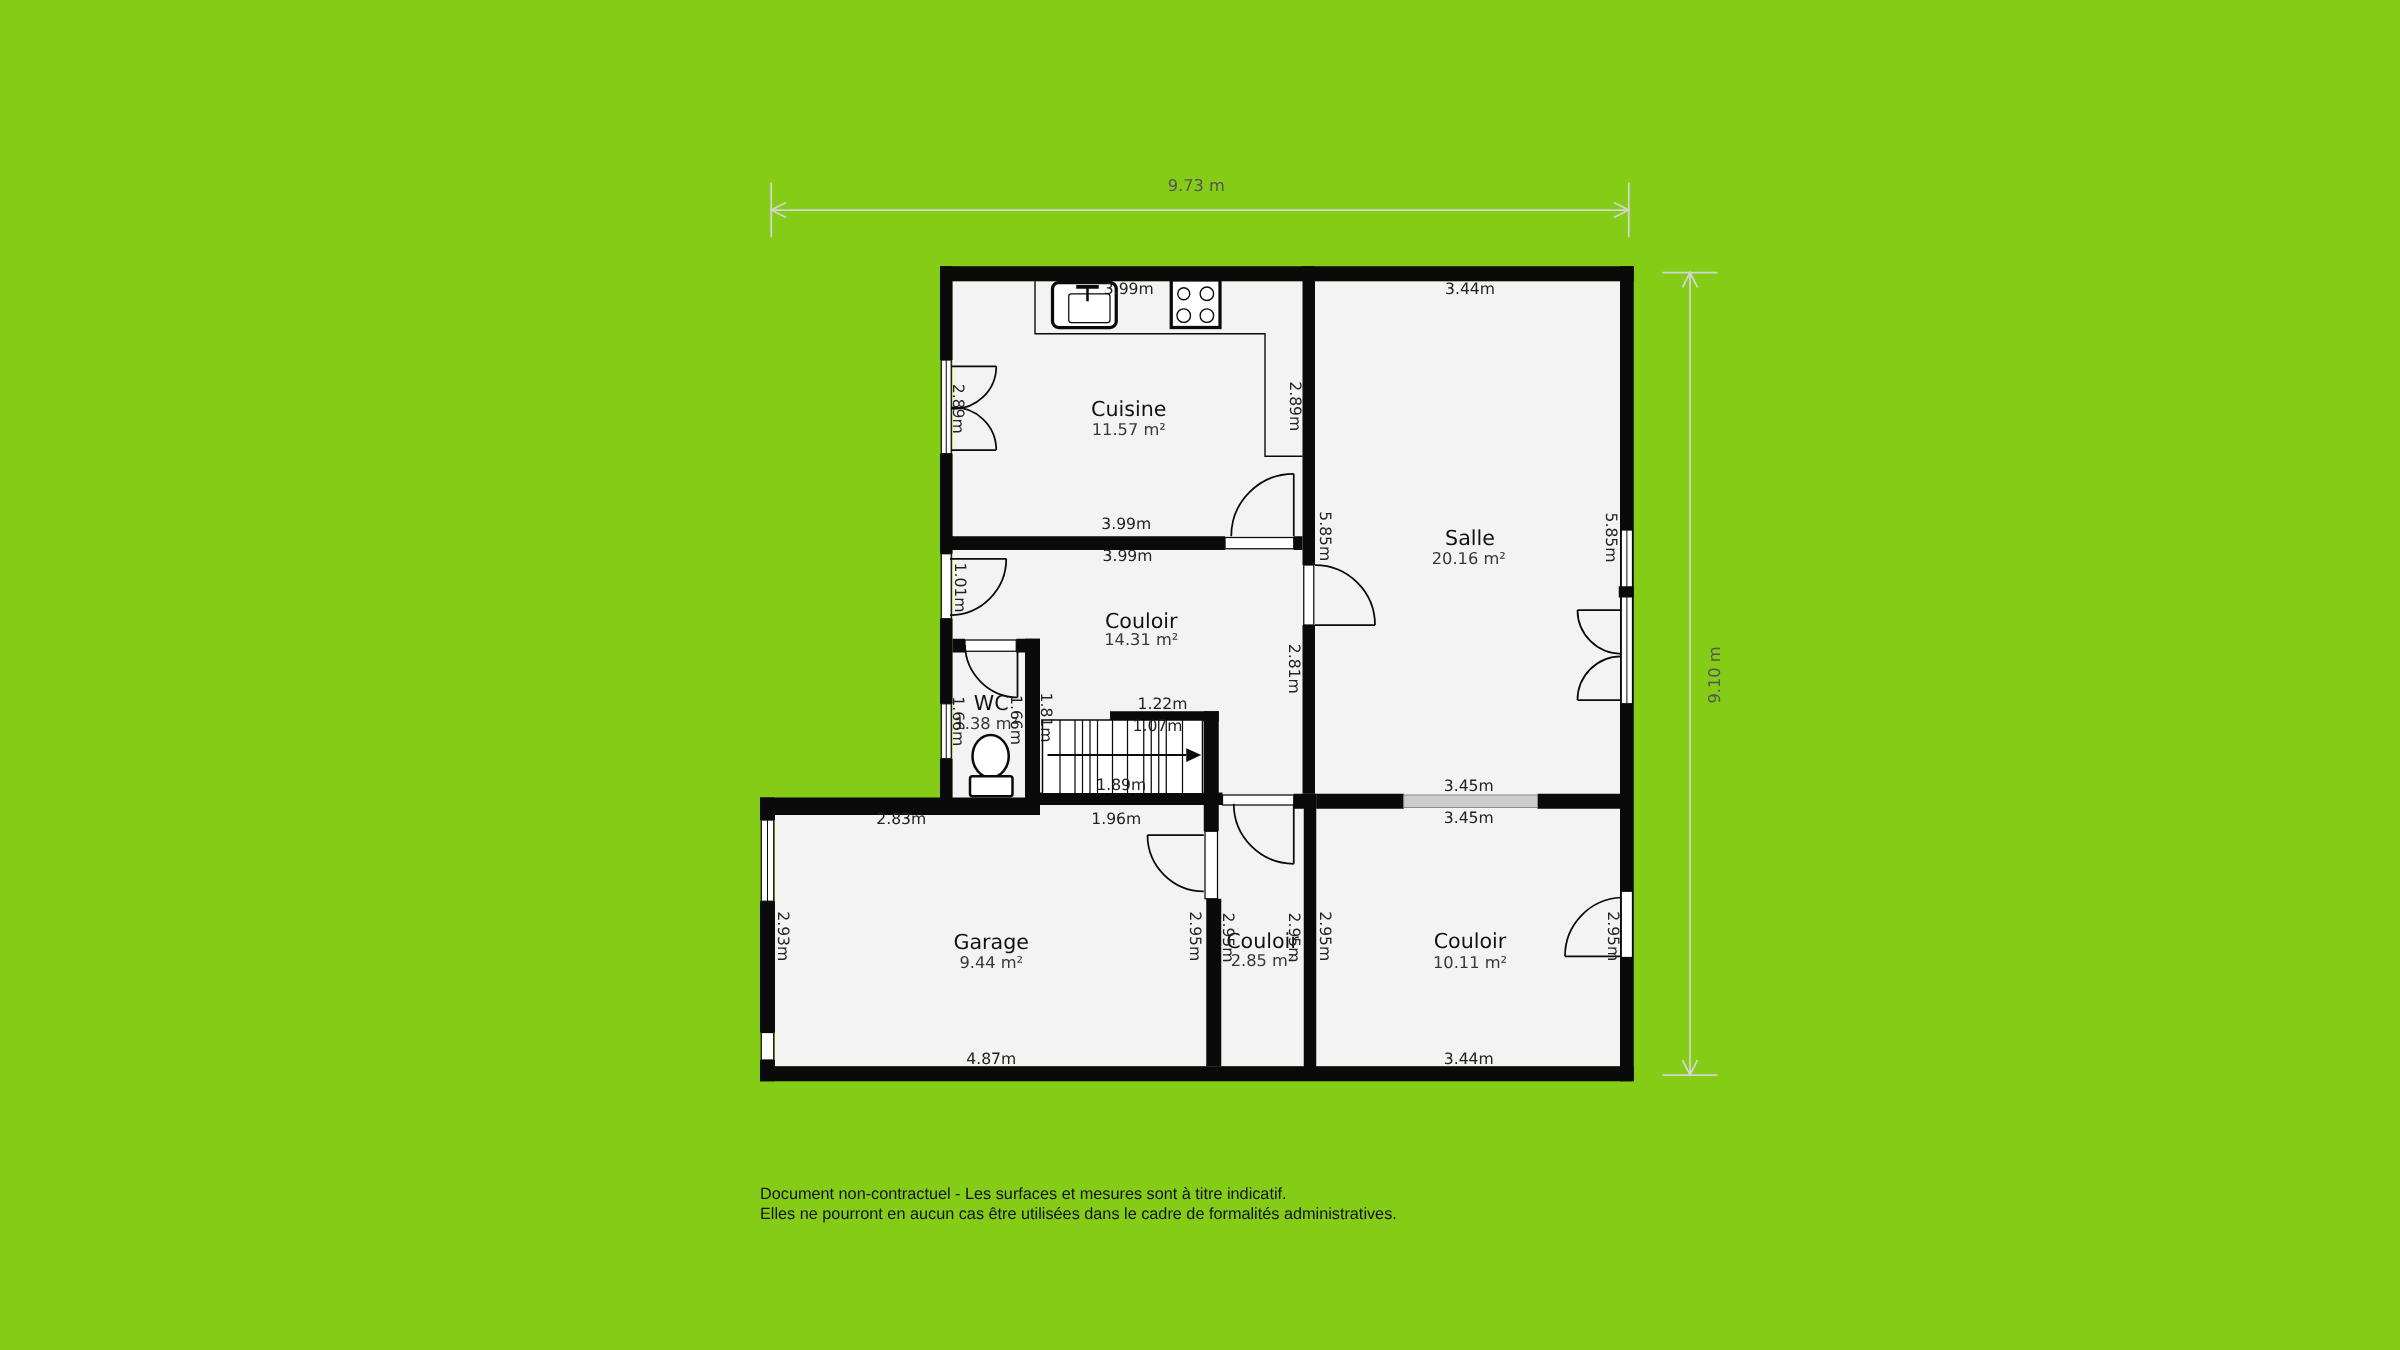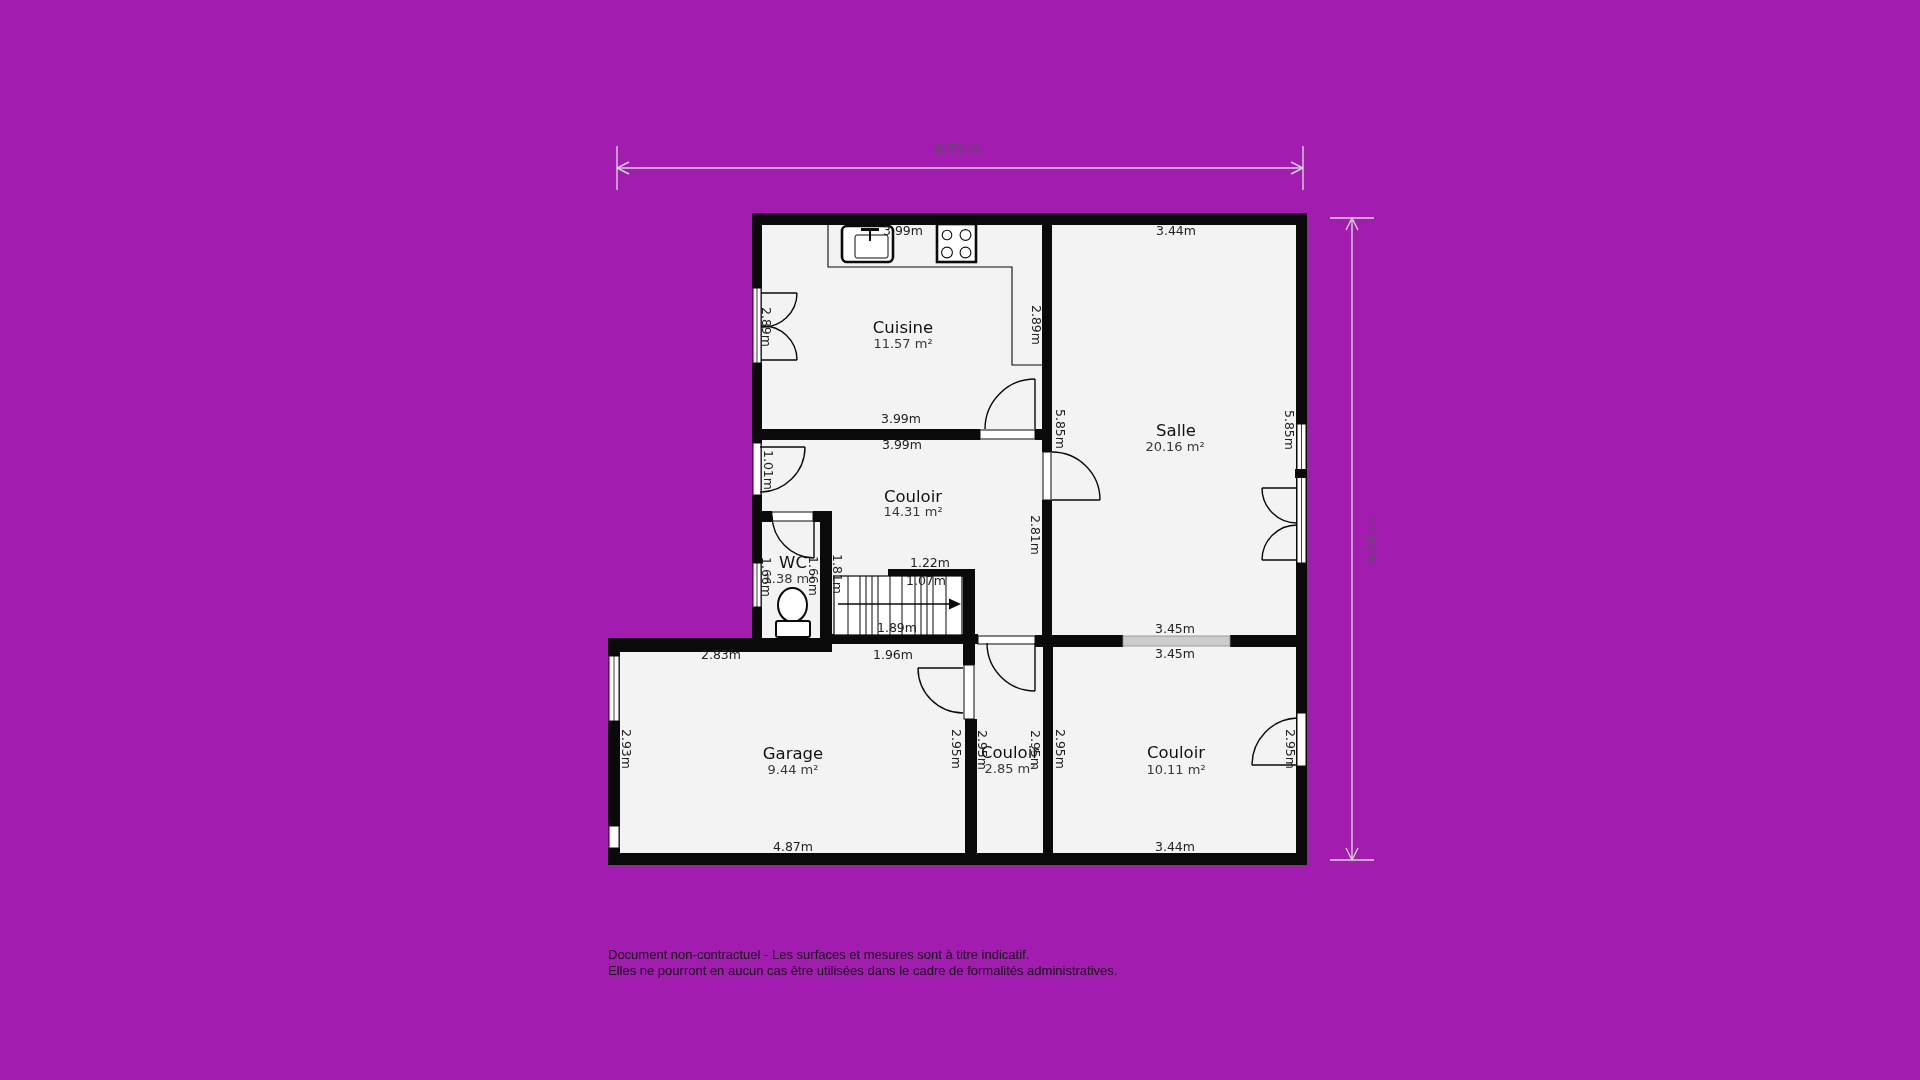--- a/index.html
+++ b/index.html
@@ -1,16 +1,16 @@
 <!DOCTYPE html>
 <html><head>
 <meta charset="utf-8">
 <style>
   html,body{margin:0;padding:0;background:#ffffff;}
-  #stage{position:relative;width:1920px;height:1080px;background:#a21caf;overflow:hidden;}
+  #stage{position:relative;width:1920px;height:1080px;background:#84cc16;overflow:hidden;}
   svg{position:absolute;left:0;top:0;}
   .wall{fill:#0a0a0a;}
   .floor{fill:#f3f3f3;}
   .opening{fill:#ffffff;stroke:#0a0a0a;stroke-width:1;}
   .glass{fill:#cccccc;stroke:#8a8a8a;stroke-width:0.8;}
   .door{fill:none;stroke:#0a0a0a;stroke-width:1.4;}
   .thin{fill:none;stroke:#0a0a0a;stroke-width:1.1;}
   .dim-line{stroke:#d4d4d4;stroke-width:1.4;fill:none;}
   text{font-family:"DejaVu Sans", sans-serif;fill:#1d1d1d;}
   .t-dim{font-size:12.5px;fill:#222222;}

